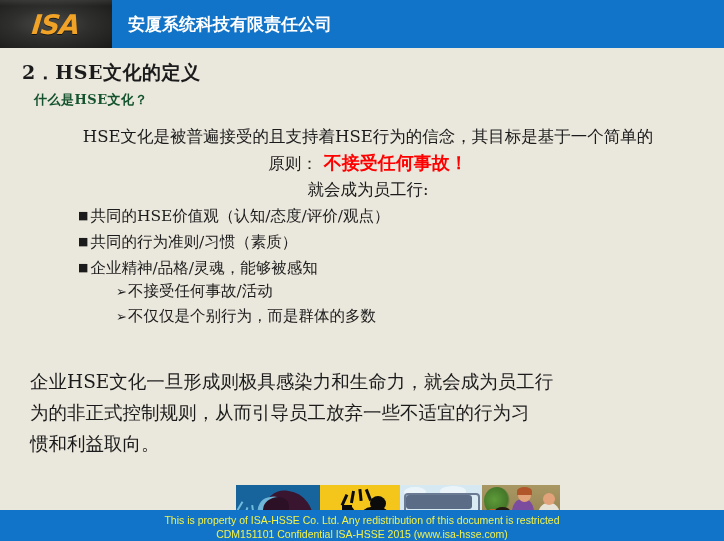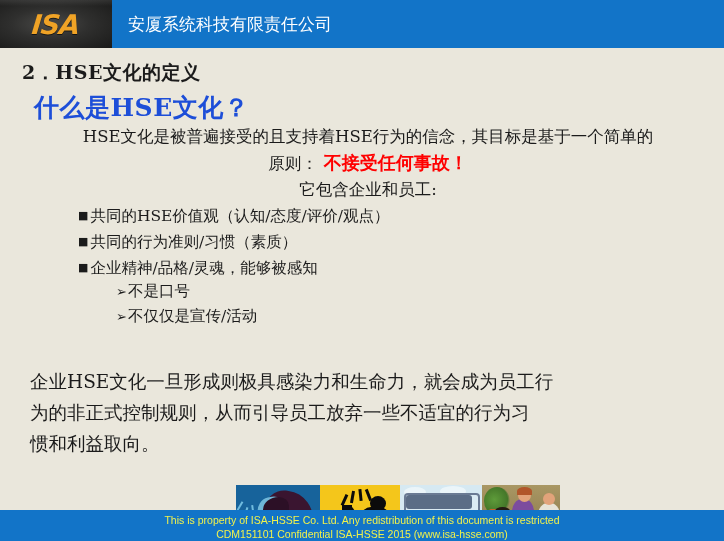--- a/index.html
+++ b/index.html
@@ -64,21 +64,21 @@
     flex: 1;
     background: #1274C8;
     display: flex;
     align-items: center;
     padding-left: 16px;
     box-sizing: border-box;
   }
   .header-cn {
     color: #ffffff;
     font-family: "DejaVu Sans", sans-serif;
-    font-weight: normal;
+    font-weight: bold;
     font-size: 17px;
     letter-spacing: 0px;
     white-space: nowrap;
   }
   .header-en {
     color: #ffffff;
     font-family: "DejaVu Sans", sans-serif;
     font-weight: bold;
     font-size: 15px;
     margin-left: 10px;
@@ -105,22 +105,22 @@
     color: #1b1b1b;
     letter-spacing: 0.5px;
     white-space: nowrap;
   }
   .title-2 {
     position: absolute;
     left: 34px;
     top: 43px;
     font-family: "DejaVu Serif", serif;
     font-weight: bold;
-    font-size: 25px;
-    color: #1d4ed8;
+    font-size: 13px;
+    color: #14532d;
     letter-spacing: 0.5px;
     white-space: nowrap;
   }
 
   .para-1 {
     position: absolute;
     left: 26px;
     top: 76px;
     width: 684px;
     font-family: "DejaVu Serif", serif;
@@ -380,32 +380,32 @@
   </div>
 
   <div class="content">
 
     <div class="title-1">2．HSE文化的定义</div>
     <div class="title-2">什么是HSE文化？</div>
 
     <div class="para-1">
       <span class="ln">HSE文化是被普遍接受的且支持着HSE行为的信念，其目标是基于一个简单的</span>
       <span class="ln"><span>原则：</span><span class="red-strong">不接受任何事故！</span></span>
-      <span class="ln">它包含企业和员工:</span>
+      <span class="ln">就会成为员工行:</span>
     </div>
 
     <div class="bullets">
       <span class="bul"><span class="bul-mark">■</span><span>共同的HSE价值观（认知/态度/评价/观点）</span></span>
       <span class="bul"><span class="bul-mark">■</span><span>共同的行为准则/习惯（素质）</span></span>
       <span class="bul"><span class="bul-mark">■</span><span>企业精神/品格/灵魂，能够被感知</span></span>
     </div>
 
     <div class="subbullets">
-      <span class="sub"><span class="sub-mark">➢</span><span>不是口号</span></span>
-      <span class="sub"><span class="sub-mark">➢</span><span>不仅仅是宣传/活动</span></span>
+      <span class="sub"><span class="sub-mark">➢</span><span>不接受任何事故/活动</span></span>
+      <span class="sub"><span class="sub-mark">➢</span><span>不仅仅是个别行为，而是群体的多数</span></span>
     </div>
 
     <div class="para-2">
       <span class="ln">企业HSE文化一旦形成则极具感染力和生命力，就会成为员工行</span>
       <span class="ln">为的非正式控制规则，从而引导员工放弃一些不适宜的行为习</span>
       <span class="ln">惯和利益取向。</span>
     </div>
 
     <div class="img-strip">
 

